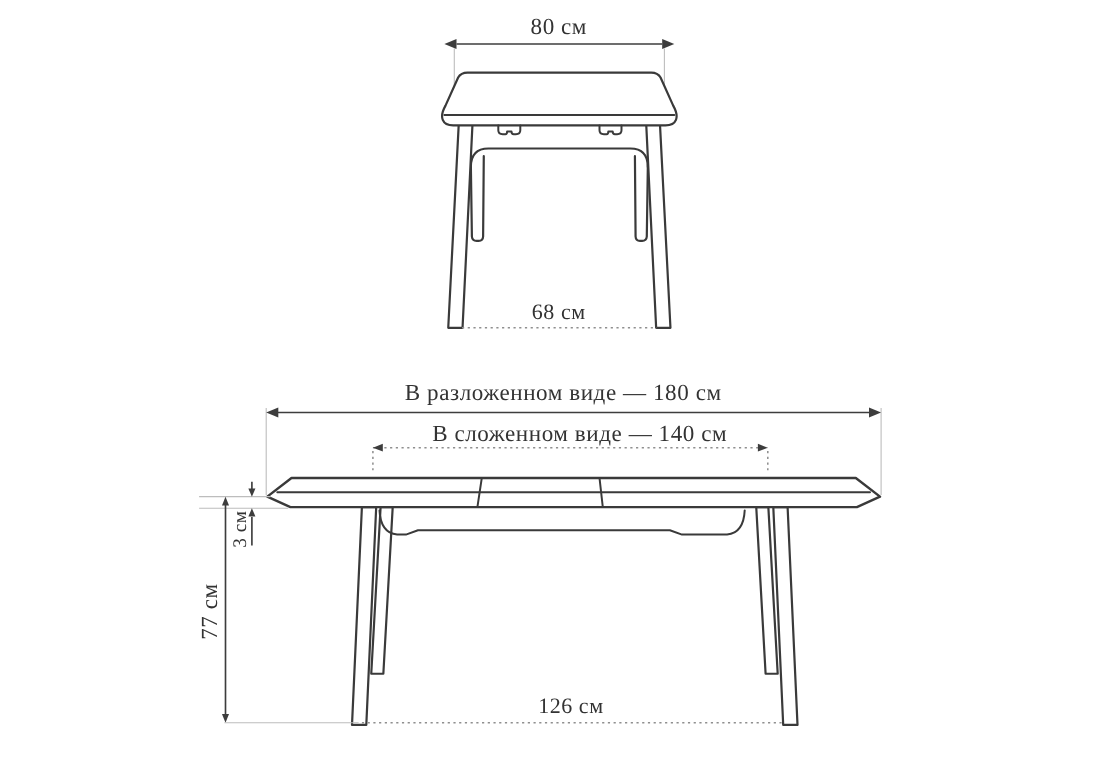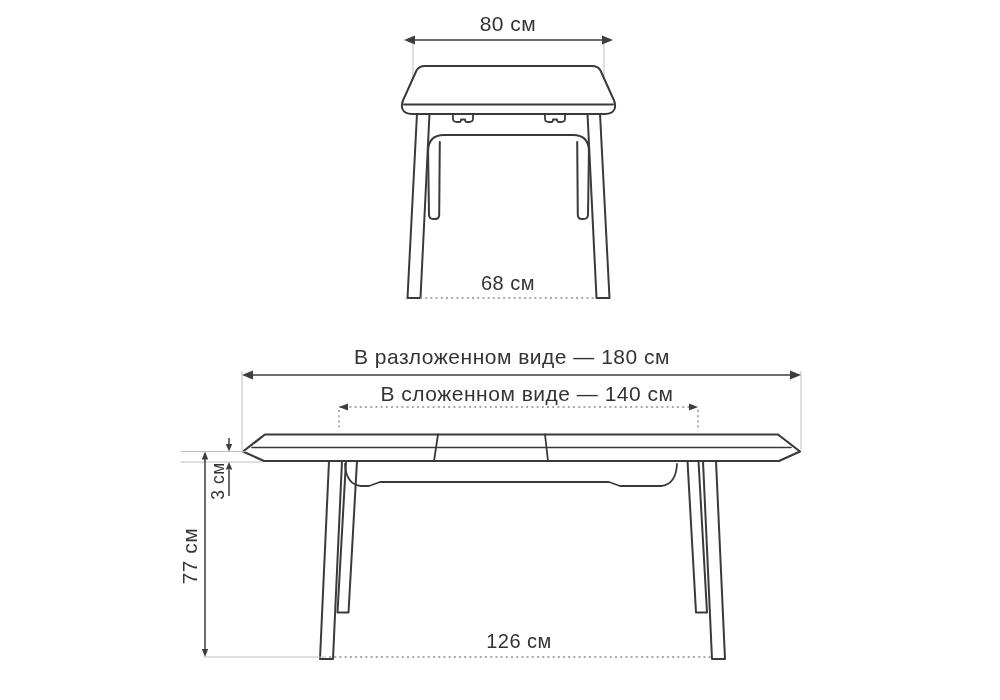--- a/index.html
+++ b/index.html
@@ -1,17 +1,17 @@
 <!DOCTYPE html>
 <html><head>
 <meta charset="utf-8">
 <style>
   html,body{margin:0;padding:0;background:#ffffff;}
   .stage{width:1000px;height:700px;background:#ffffff;position:relative;overflow:hidden;
-         font-family:Liberation Sans, sans-serif;}
+         font-family:Liberation Serif, serif;}
   svg{display:block;}
   .outline{fill:#ffffff;stroke:#3a3a3a;stroke-width:2;stroke-linejoin:round;}
   .outline-thick{fill:#ffffff;stroke:#3a3a3a;stroke-width:2.2;stroke-linejoin:round;}
   .oline{fill:none;stroke:#3a3a3a;stroke-width:2;stroke-linecap:round;stroke-linejoin:round;}
   .oline-md{fill:none;stroke:#3a3a3a;stroke-width:1.8;stroke-linecap:round;stroke-linejoin:round;}
   .oline-sm{fill:none;stroke:#3a3a3a;stroke-width:1.6;stroke-linecap:round;}
   .dim{fill:none;stroke:#3d3d3d;stroke-width:1.5;}
   .thin{fill:none;stroke:#bdbdbd;stroke-width:1;}
   .dot{fill:none;stroke:#8f8f8f;stroke-width:1.4;stroke-dasharray:2 3.2;}
   .arr{fill:#3d3d3d;stroke:none;}

